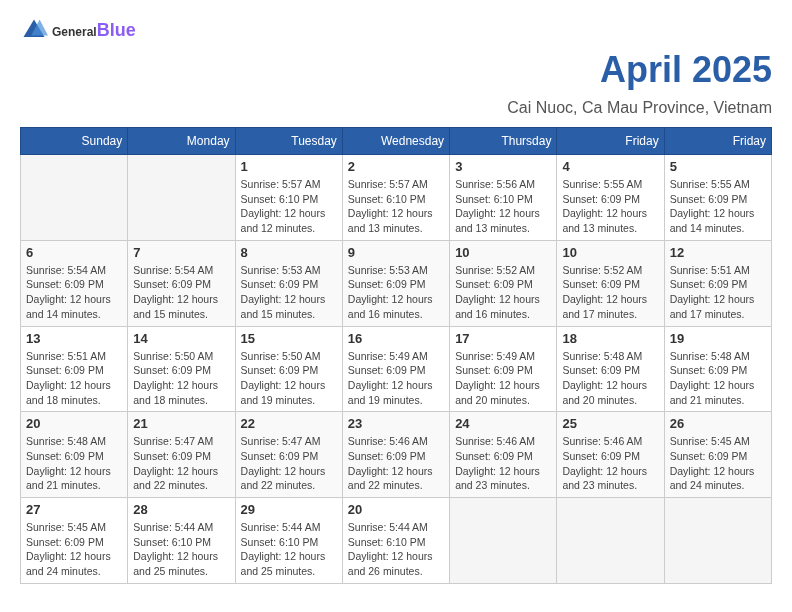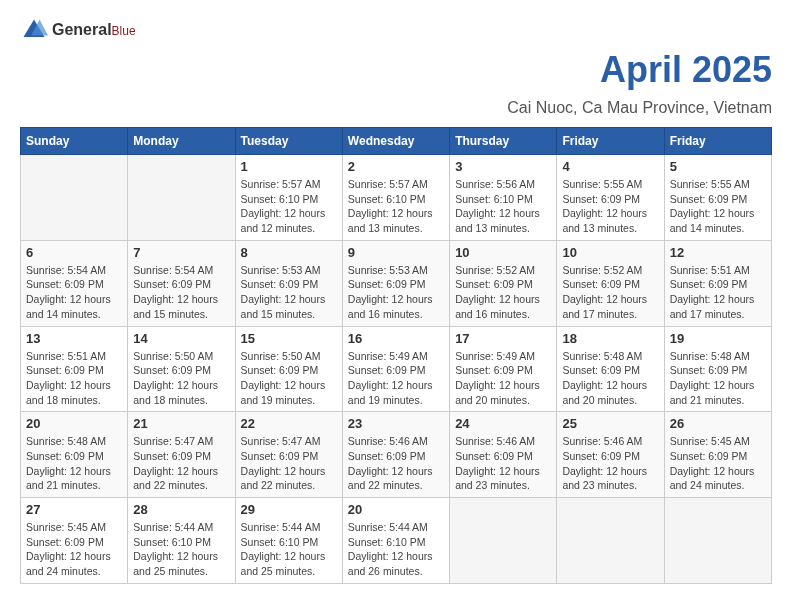--- a/index.html
+++ b/index.html
@@ -15,28 +15,28 @@
       justify-content: space-between;
       align-items: flex-start;
       margin-bottom: 10px;
     }
     .logo {
       display: flex;
       align-items: center;
       gap: 4px;
     }
     .logo-text-general {
-      font-size: 16px;
+      font-size: 12px;
       font-weight: bold;
       color: #333;
     }
     .logo-text-blue {
-      font-size: 12px;
-      font-weight: normal;
-      color: #7f1d1d;
+      font-size: 18px;
+      font-weight: bold;
+      color: #8b5cf6;
     }
     .logo-icon {
       width: 28px;
       height: 28px;
     }
     .title-area {
       text-align: right;
     }
     .main-title {
       font-size: 36px;
@@ -51,23 +51,23 @@
     }
     .calendar {
       width: 100%;
       border-collapse: collapse;
       font-size: 11px;
     }
     .calendar thead tr th {
       background-color: #2a5ea7;
       color: #fff;
       padding: 6px 5px;
-      text-align: left;
+      text-align: right;
       font-size: 12px;
-      font-weight: bold;
+      font-weight: normal;
       border: 1px solid #1e4a8a;
     }
     .calendar tbody tr td {
       border: 1px solid #ccc;
       vertical-align: top;
       padding: 4px 5px;
       width: calc(100%/7);
       min-height: 80px;
       background: #fff;
     }

